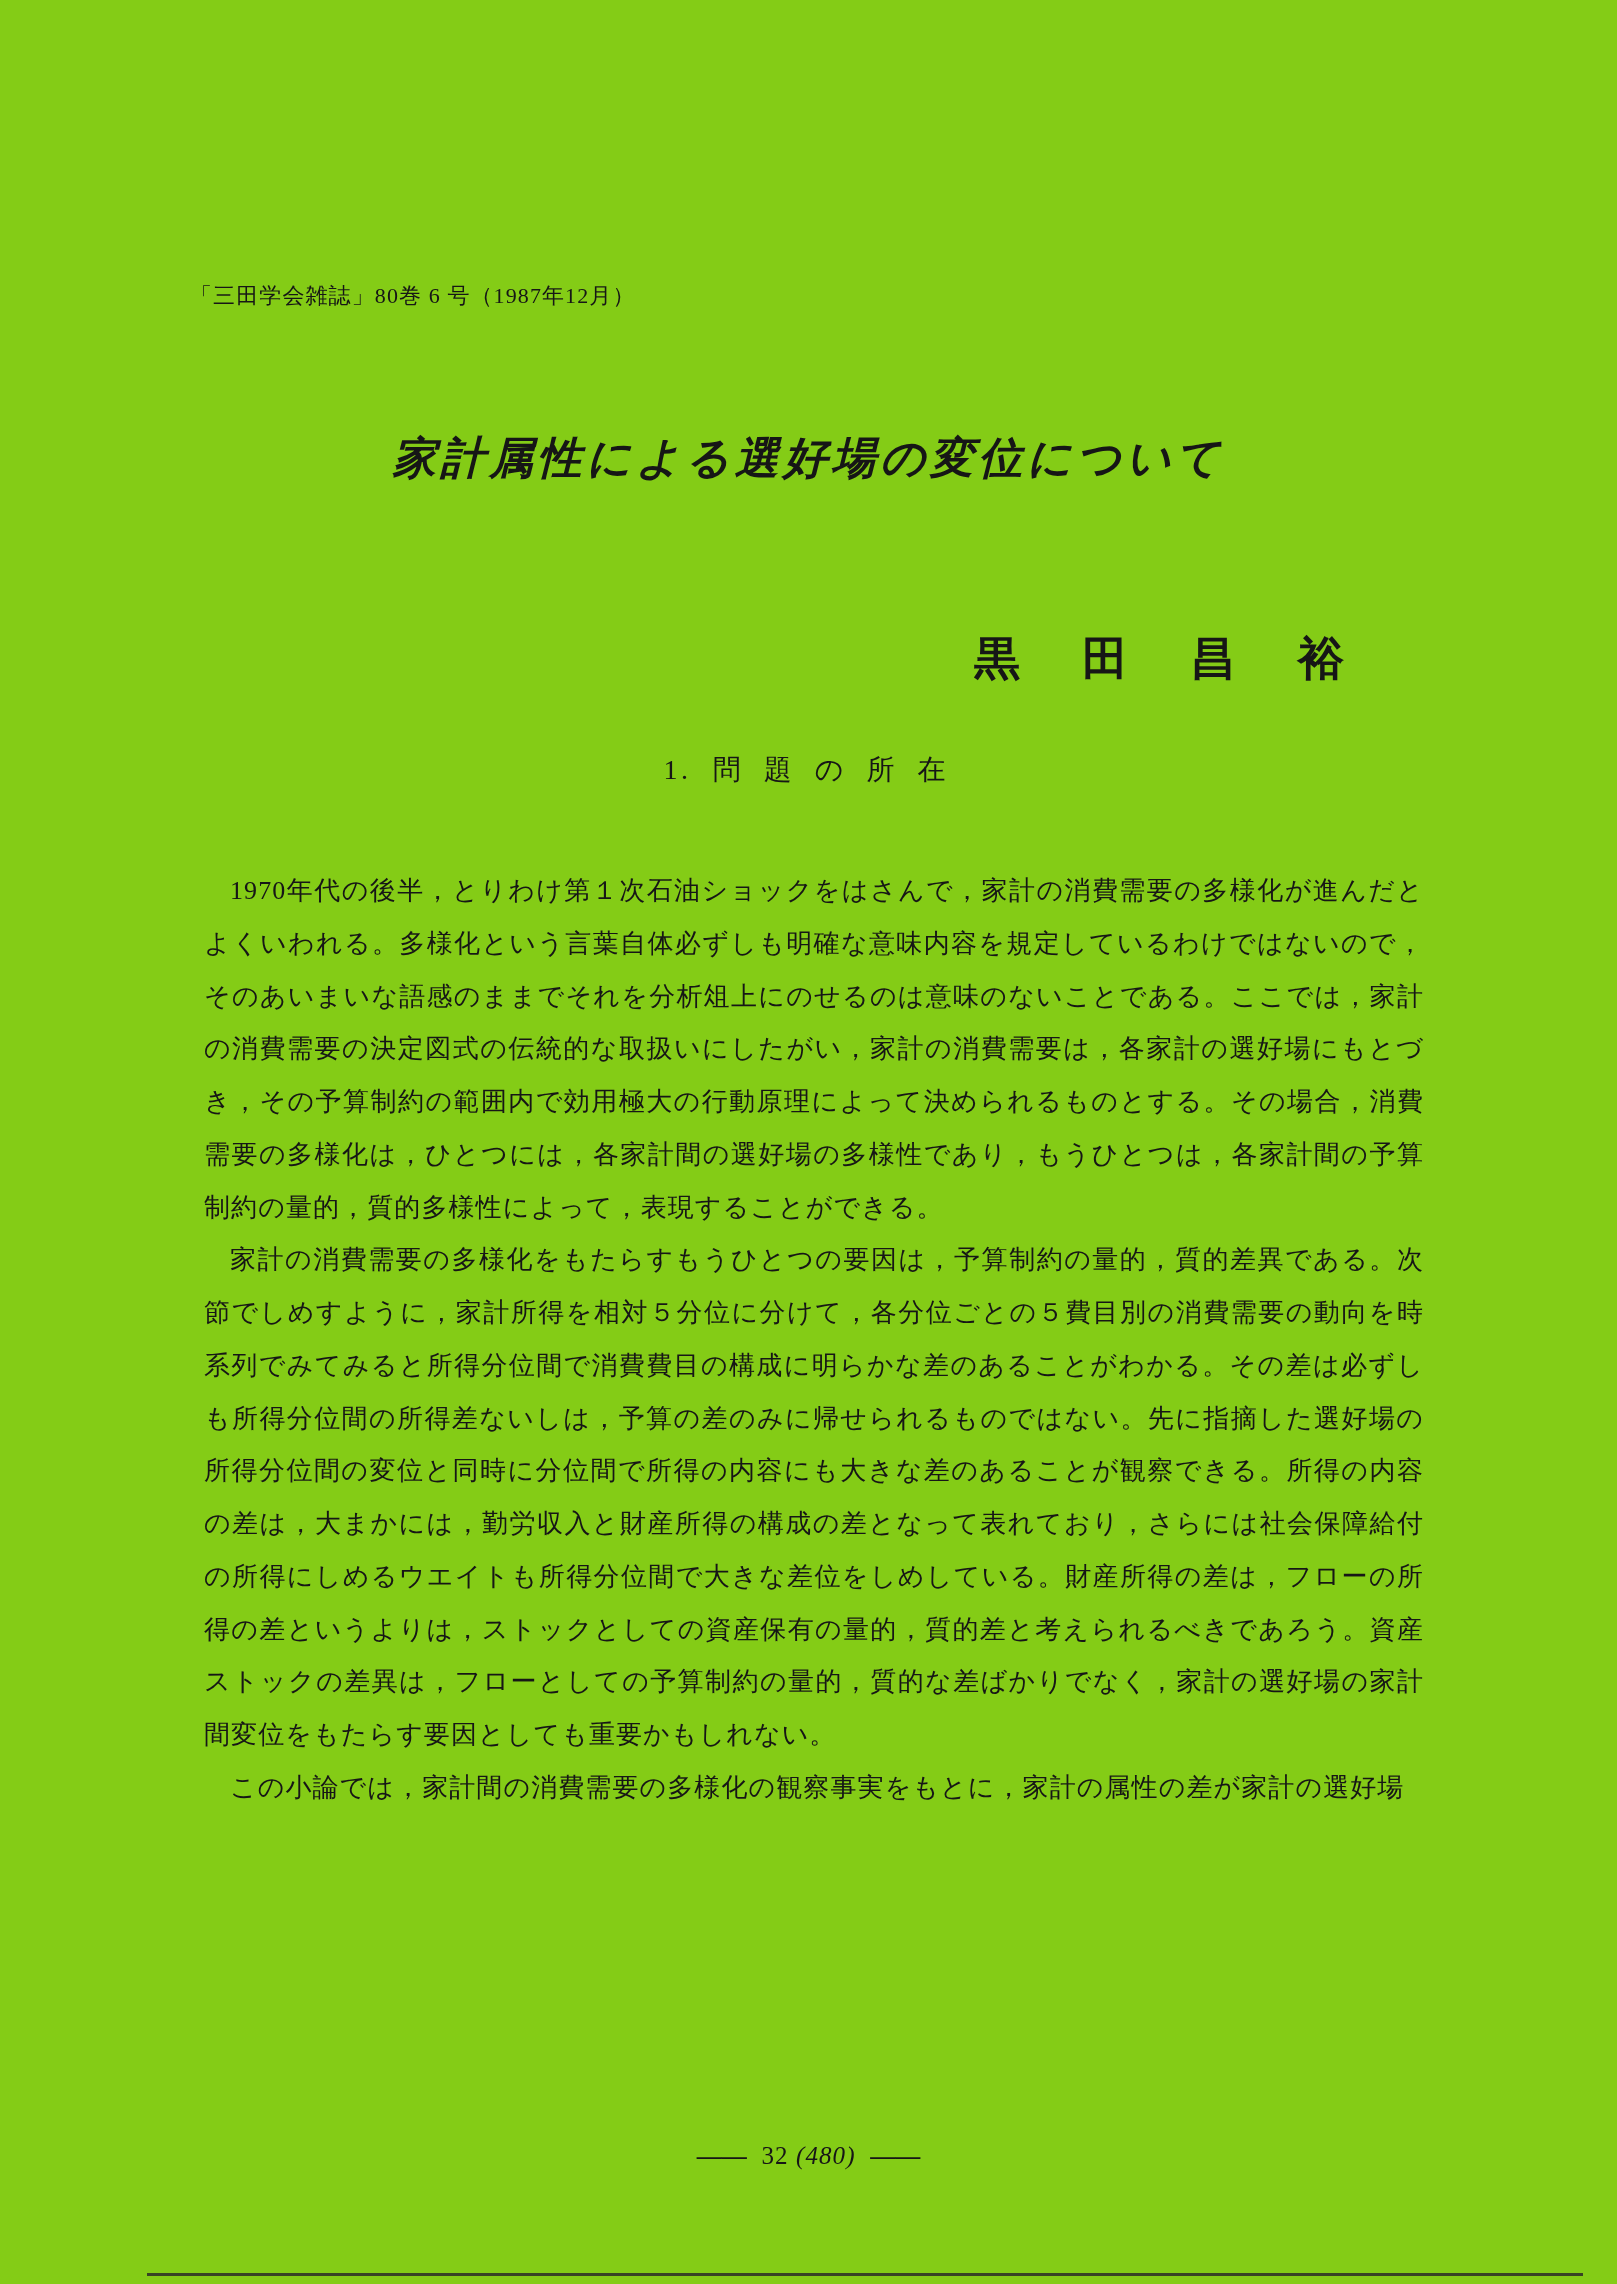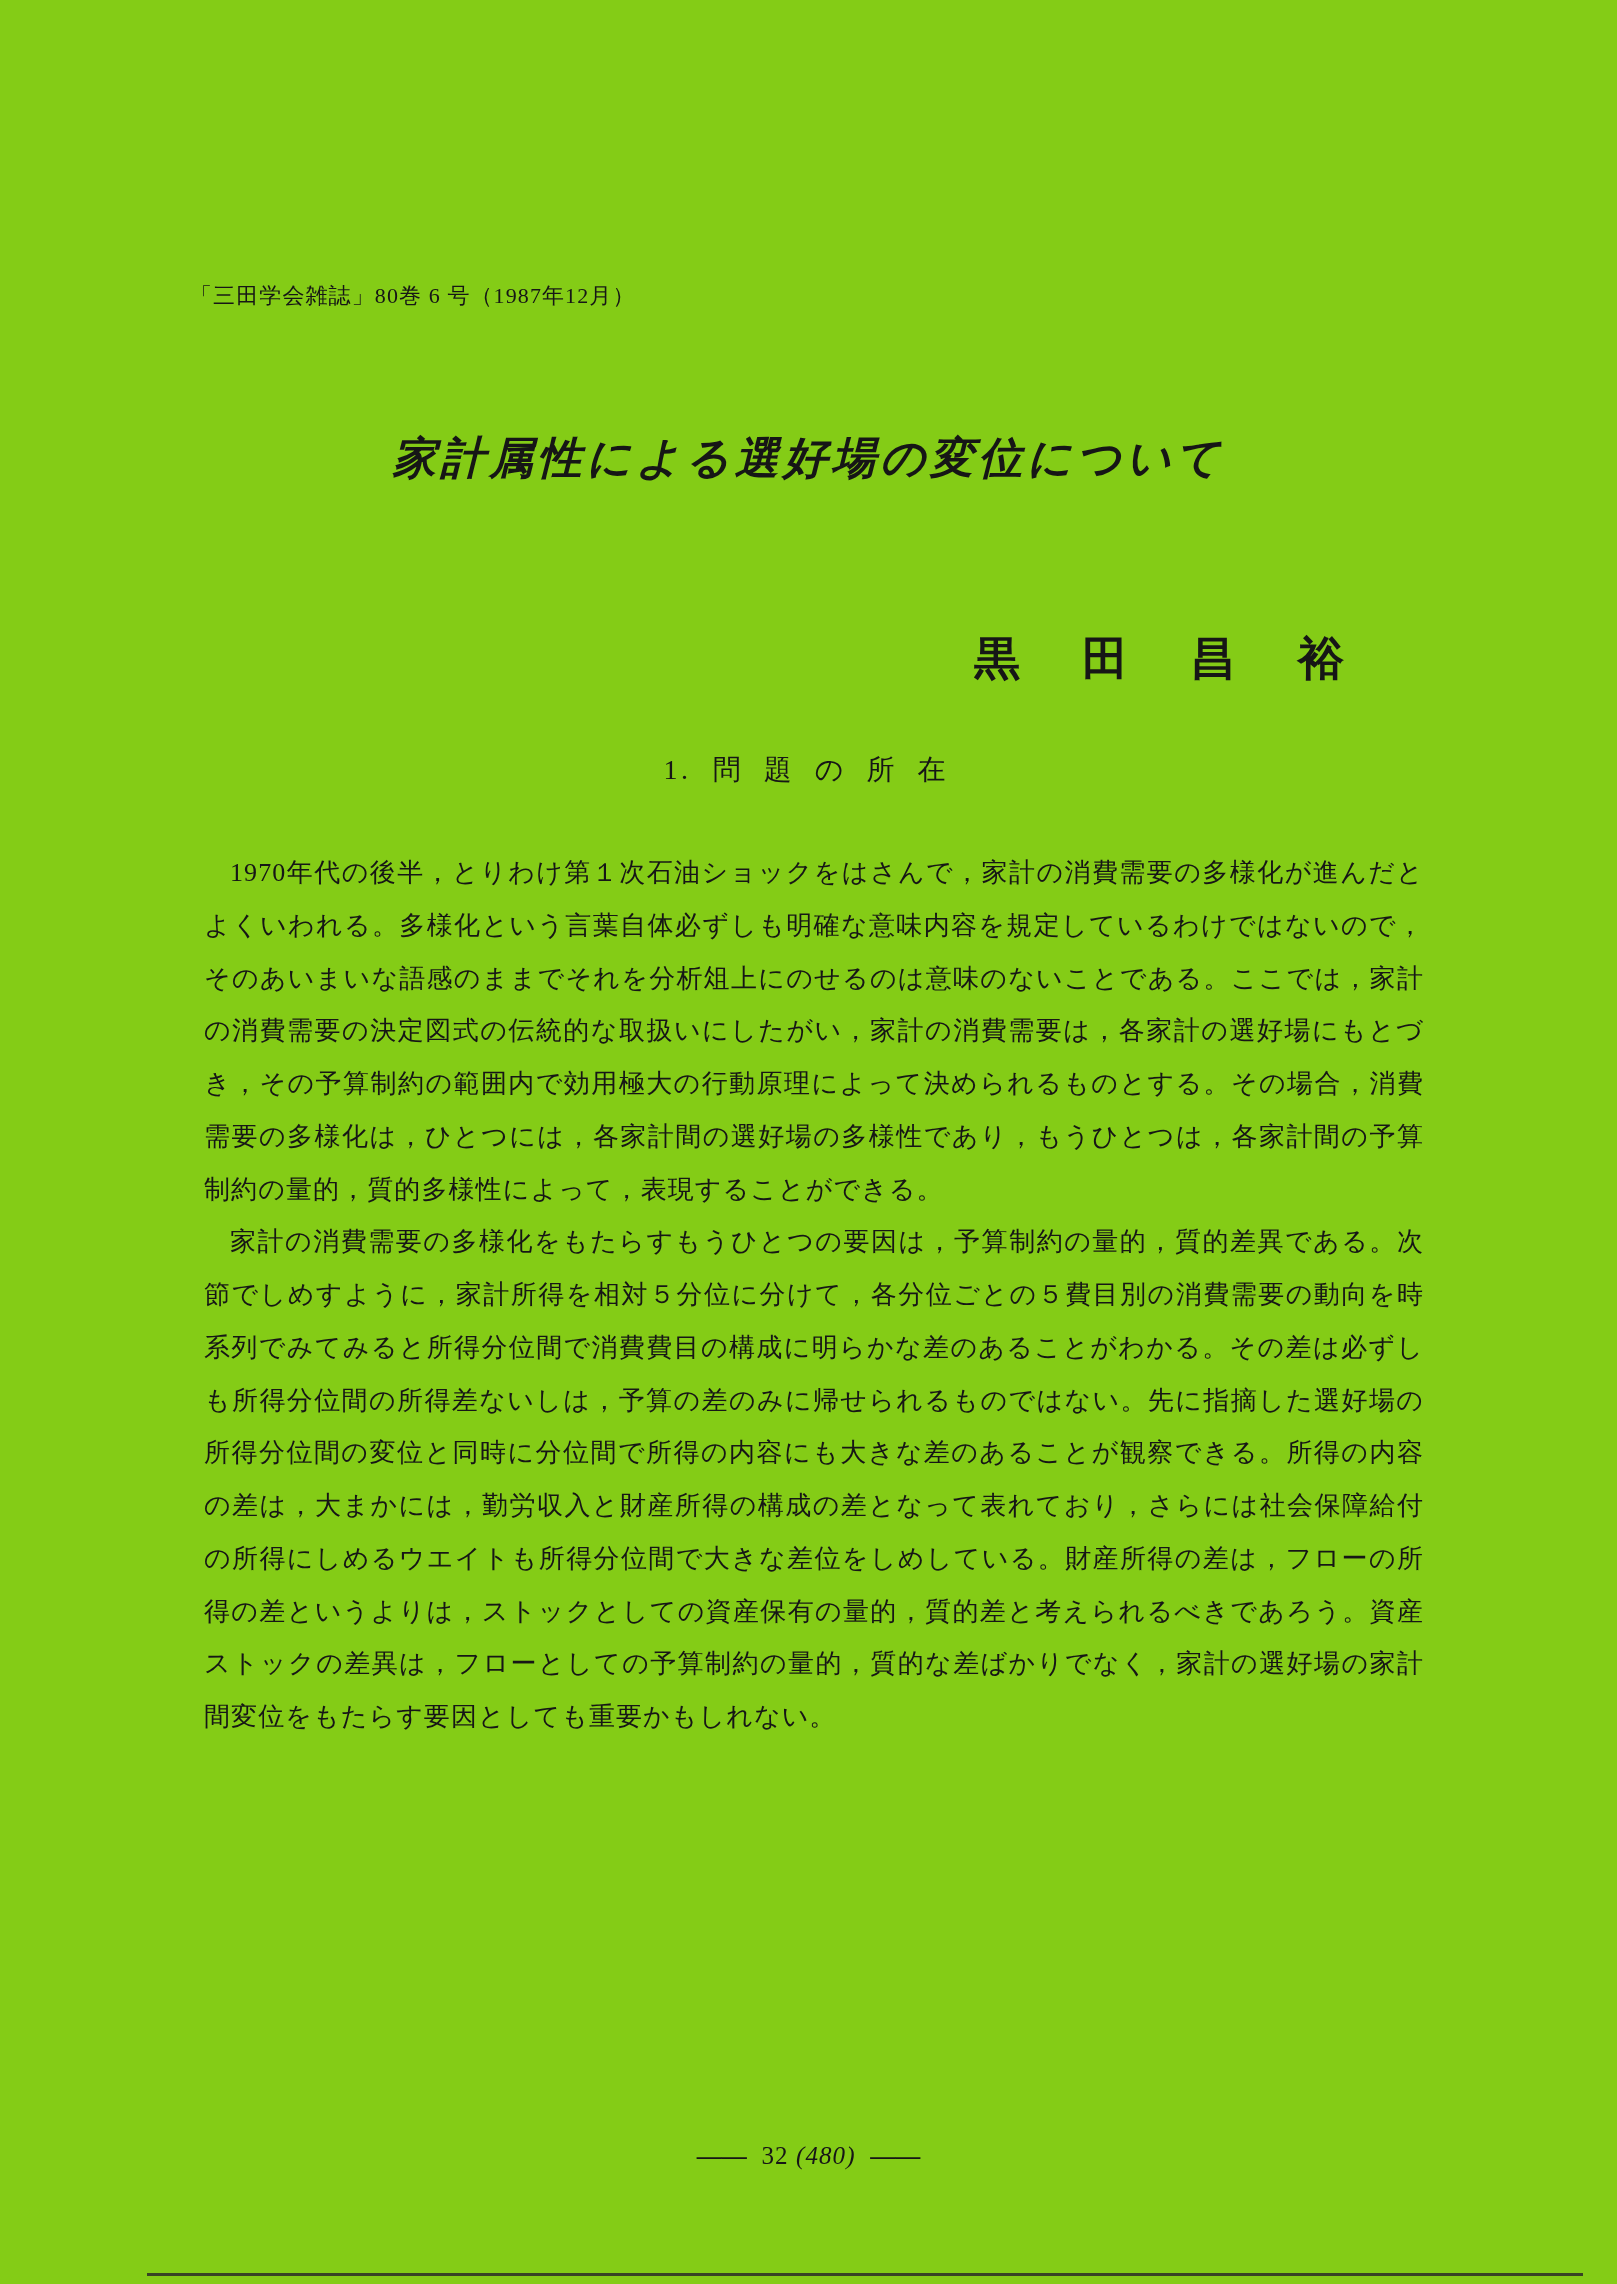--- a/index.html
+++ b/index.html
@@ -58,21 +58,21 @@
   }
   .section-heading .section-number {
     margin-right: 21.4px;
   }
   .section-heading .section-title {
     letter-spacing: 8px;
   }
   .article-body {
     position: absolute;
     left: 204px;
-    top: 847px;
+    top: 865px;
     width: 1220px;
     font-size: 26px;
     line-height: 2.03;
     letter-spacing: 1.1px;
     text-align: justify;
   }
   .article-body p {
     margin: 0;
     text-indent: 1em;
   }
@@ -114,20 +114,21 @@
 
   <div class="author-name">黒　田　昌　裕</div>
 
   <div class="section-heading">
     <span class="section-number">1.</span><span class="section-title">問 題 の 所 在</span>
   </div>
 
   <div class="article-body">
     <p>1970年代の後半，とりわけ第１次石油ショックをはさんで，家計の消費需要の多様化が進んだとよくいわれる。多様化という言葉自体必ずしも明確な意味内容を規定しているわけではないので，そのあいまいな語感のままでそれを分析俎上にのせるのは意味のないことである。ここでは，家計の消費需要の決定図式の伝統的な取扱いにしたがい，家計の消費需要は，各家計の選好場にもとづき，その予算制約の範囲内で効用極大の行動原理によって決められるものとする。その場合，消費需要の多様化は，ひとつには，各家計間の選好場の多様性であり，もうひとつは，各家計間の予算制約の量的，質的多様性によって，表現することができる。</p>
     <p>家計の消費需要の多様化をもたらすもうひとつの要因は，予算制約の量的，質的差異である。次節でしめすように，家計所得を相対５分位に分けて，各分位ごとの５費目別の消費需要の動向を時系列でみてみると所得分位間で消費費目の構成に明らかな差のあることがわかる。その差は必ずしも所得分位間の所得差ないしは，予算の差のみに帰せられるものではない。先に指摘した選好場の所得分位間の変位と同時に分位間で所得の内容にも大きな差のあることが観察できる。所得の内容の差は，大まかには，勤労収入と財産所得の構成の差となって表れており，さらには社会保障給付の所得にしめるウエイトも所得分位間で大きな差位をしめしている。財産所得の差は，フローの所得の差というよりは，ストックとしての資産保有の量的，質的差と考えられるべきであろう。資産ストックの差異は，フローとしての予算制約の量的，質的な差ばかりでなく，家計の選好場の家計間変位をもたらす要因としても重要かもしれない。</p>
+    <p>この小論では，家計間の消費需要の多様化の観察事実をもとに，家計の属性の差が家計の選好場</p>
   </div>
 
   <div class="page-footer">
     <span class="dash">――</span><span>32</span>&nbsp;<span class="issue-number">(480)</span><span class="dash">――</span>
   </div>
 
   <div class="scan-edge-line"></div>
 
 </div>
 

